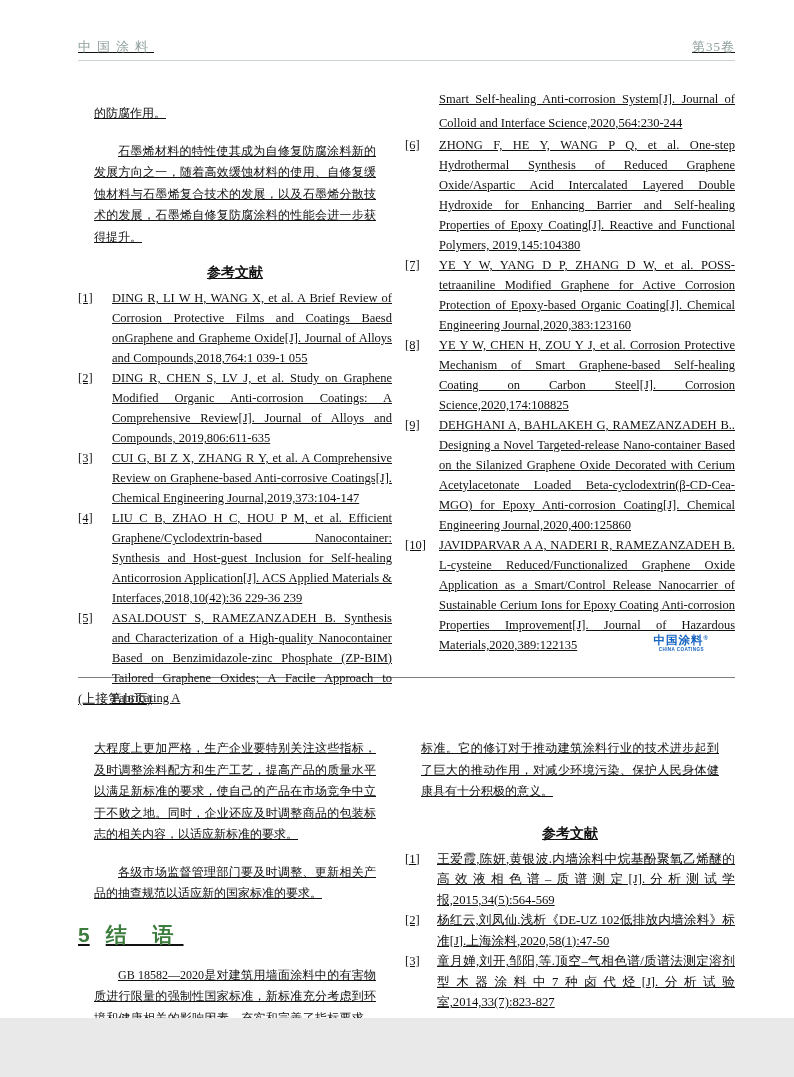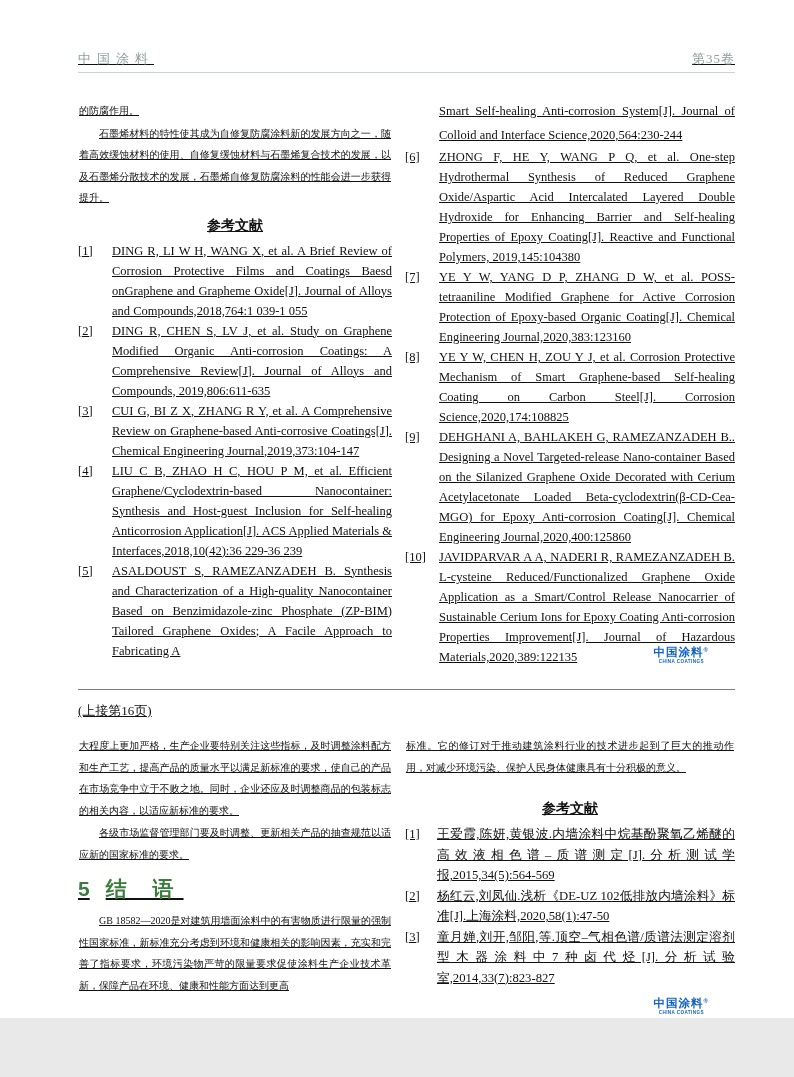--- a/index.html
+++ b/index.html
@@ -18,34 +18,34 @@
   .header {
     margin:0 59px 0 78px;
     padding-top:38px;
     display:flex; justify-content:space-between; align-items:flex-end;
     border-bottom:1px solid #ccd4d3;
     padding-bottom:4px;
     font-size:13px;
     color:#8fa09e;
   }
   .journal-name { letter-spacing:6px; }
-  .volume-label { letter-spacing:1px;margin-top:12px; }
+  .volume-label { letter-spacing:1px; }
 
   
   .cols { margin:0 59px 0 78px; display:flex; gap:13px; }
   .col-l { width:314px; flex:0 0 314px; }
   .col-r { width:330px; flex:0 0 330px; position:relative; }
 
   .article1 { margin-top:26px; height:578px; }
   .article2 { margin-top:14px; height:300px; }
 
   
   .cn-para {
-    font-size:10px; line-height:21.5px;
-    text-align:justify; margin:1px;
+    font-size:12px; line-height:21.5px;
+    text-align:justify; margin:16px;
   }
   .indent { text-indent:2em; }
 
   
   .refs-title {
     text-align:center; font-weight:bold; font-size:14px;
     margin:8px 0 6px 0;
   }
   .ref { display:flex; font-size:12.5px; line-height:20px; }
   .ref .num { flex:0 0 34px; }

